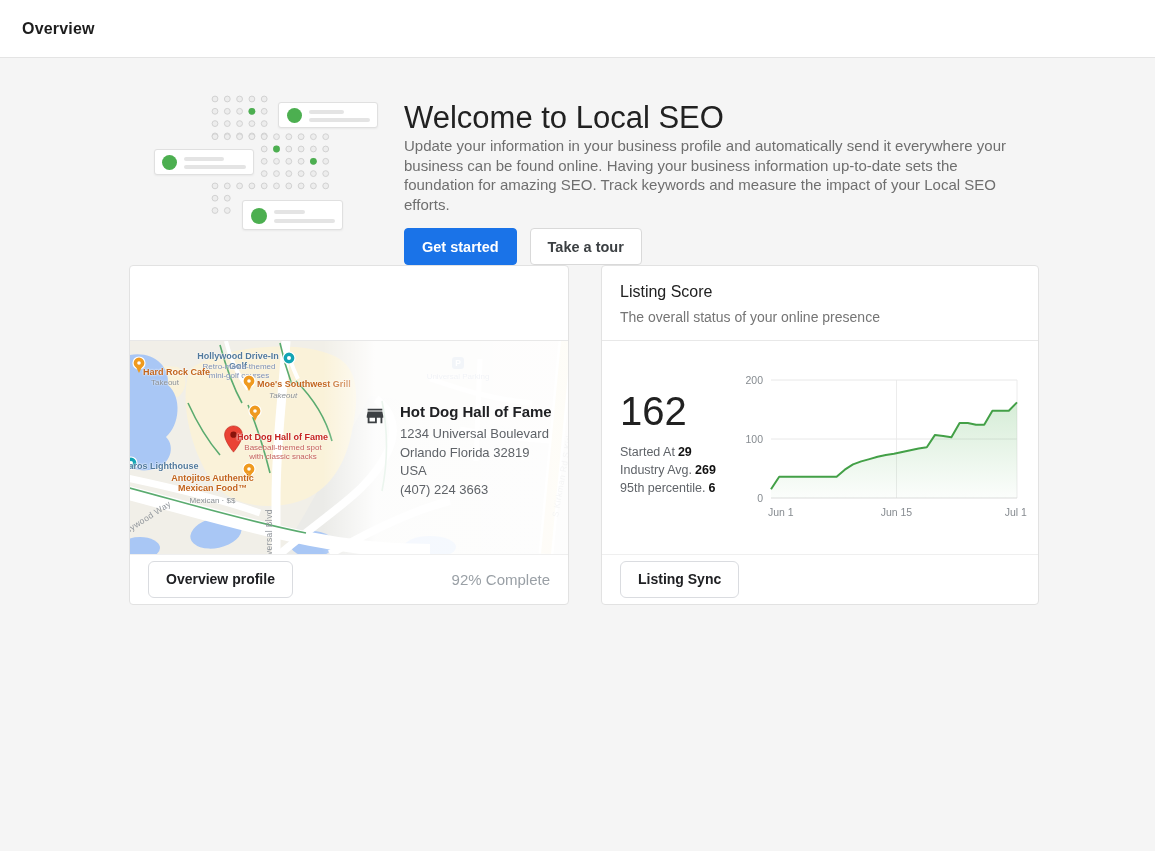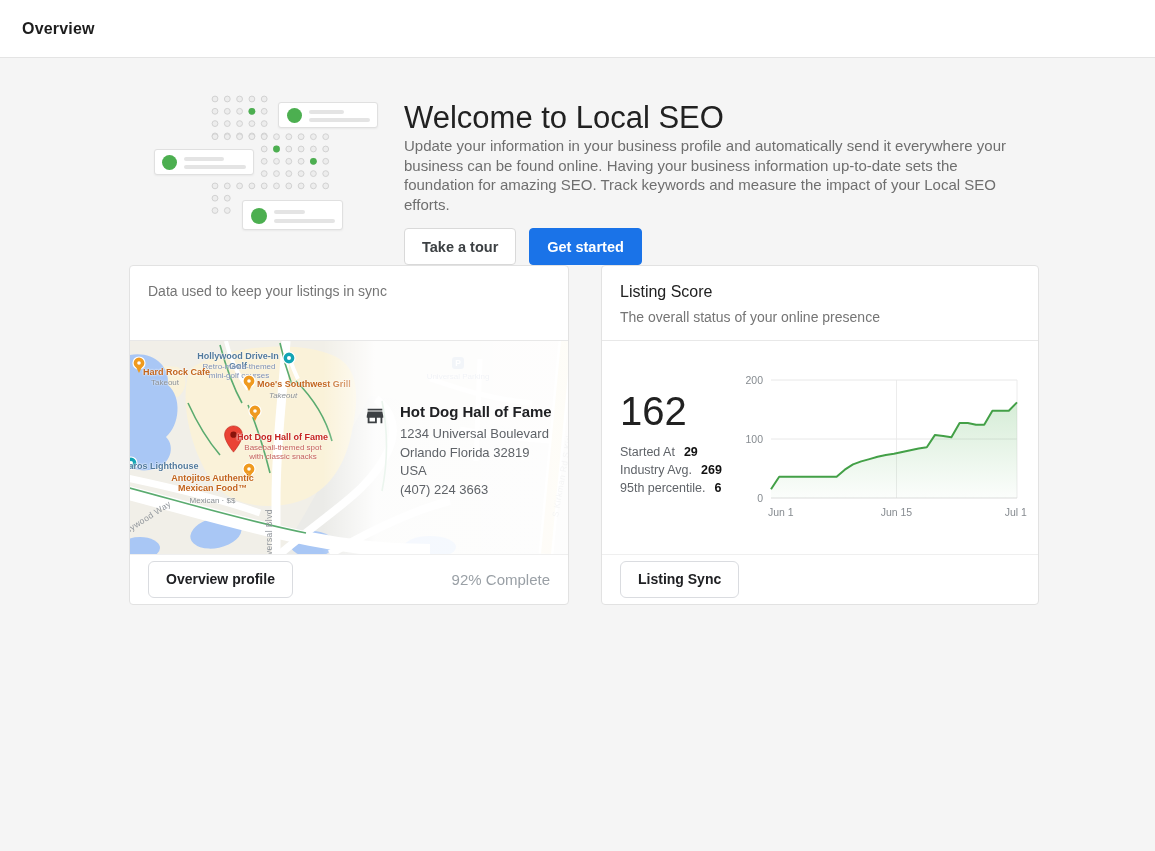--- a/index.html
+++ b/index.html
@@ -79,21 +79,21 @@
       rgba(255,255,255,.88) 56%, rgba(255,255,255,.9) 100%); }
   .biz-info { position:absolute; left:234px; top:62px; z-index:4; display:flex; gap:14px; }
   .biz-text { width:160px; }
   .biz-name { font-size:15px; font-weight:700; color:#202124; line-height:18px; margin-bottom:4px; }
   .biz-line { font-size:13px; color:#5f6368; line-height:18.5px; }
 
   
   .score-number { position:absolute; left:18px; top:48px; font-size:40px; font-weight:400; color:#212121; }
   .score-stats { position:absolute; left:18px; top:102px; font-size:12.5px; color:#5f6368; }
   .score-stats .stat-row { line-height:18px; }
-  .score-stats b { color:#111; margin-left:9px; font-weight:700; }
+  .score-stats b { color:#111; margin-left:3px; font-weight:700; }
   .chart-wrap { position:absolute; left:117px; top:25px; }
   .chart-wrap svg { overflow:visible; }
   text.tick { font-family:"Liberation Sans", sans-serif; font-size:10.5px; fill:#868b90; }
 </style>
 </head>
 <body>
 
 <div id="page">
 
   <div class="topbar">
@@ -182,28 +182,27 @@
       <span class="illus-circle"></span>
       <span class="illus-line l1"></span>
         <span class="illus-line l2"></span>
     </div>
   </div>
 
   <div class="welcome-text">
     <div class="welcome-title">Welcome to Local SEO</div>
     <div class="welcome-desc">Update your information in your business profile and automatically send it everywhere your business can be found online. Having your business information up-to-date sets the foundation for amazing SEO. Track keywords and measure the impact of your Local SEO efforts.</div>
     <div class="welcome-btns">
+      <button class="btn btn-primary">Get started</button>
       <button class="btn btn-outline">Take a tour</button>
-      <button class="btn btn-primary">Get started</button>
     </div>
   </div>
 
   <div class="card" id="card-profile">
     <div class="card-header">
-      <div class="card-subtitle">Data used to keep your listings in sync</div>
     </div>
     <div class="card-body">
       <div class="map">
         <svg class="map-bg" width="438" height="213" viewBox="0 0 438 213">
           <rect width="438" height="213" fill="#f1efe8"></rect>
           <path d="M240 55 C 300 58, 360 88, 438 98 L438 213 L150 213 C 180 168, 204 118, 240 55 Z" fill="#ebebe8"></path>
           <path d="M60 28 C 100 2, 172 0, 202 14 C 232 26, 228 60, 222 90 C 216 122, 200 150, 170 160 C 140 170, 100 166, 82 140 C 62 112, 48 60, 60 28 Z" fill="#faf2d9"></path>
           <path d="M0 22 L48 26 C 58 34, 58 48, 48 56 L0 60 Z" fill="#faf2d9"></path>
           <path d="M0 14 C 22 10, 40 24, 38 44 C 52 56, 50 84, 36 96 C 46 106, 40 124, 24 128 C 10 132, 0 126, 0 126 Z" fill="#a9c7f5"></path>
           <ellipse cx="86" cy="192" rx="26" ry="15" fill="#a9c7f5" transform="rotate(-12 86 192)"></ellipse>

